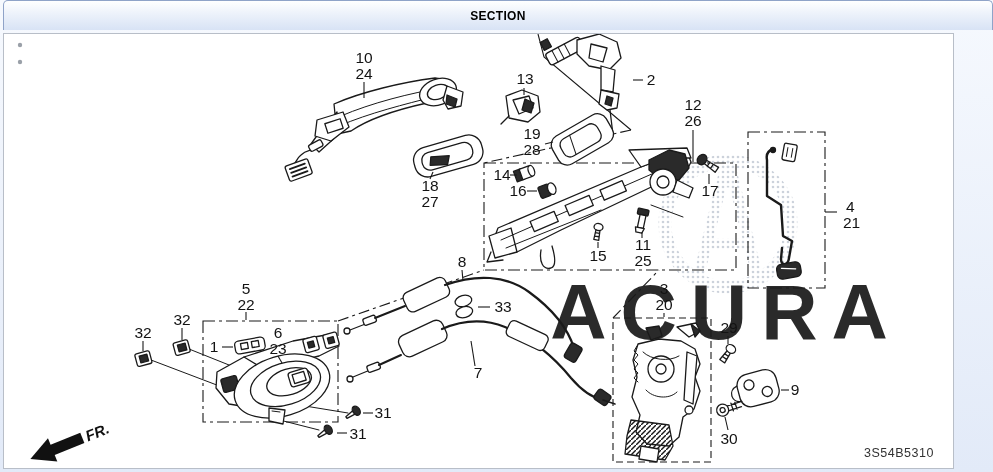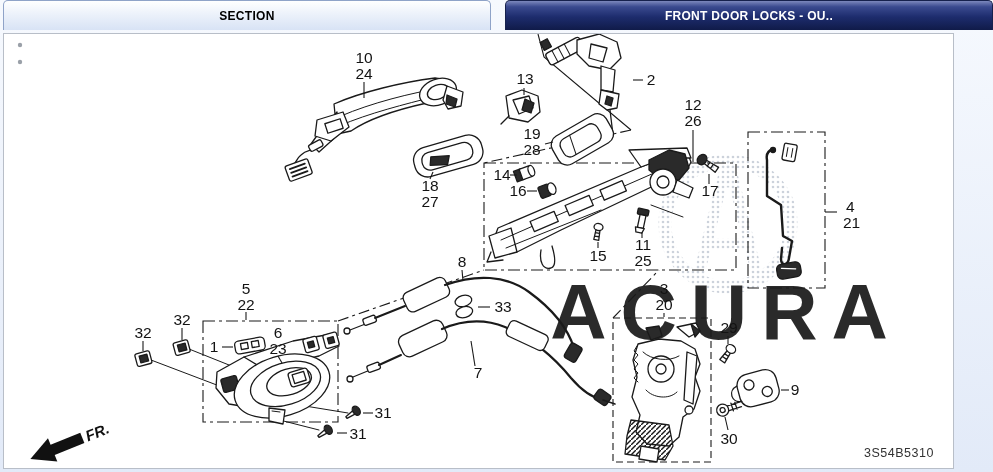--- a/index.html
+++ b/index.html
@@ -33,21 +33,20 @@
   .callout{font-size:15.5px;}
   .pn{font-size:12.5px;fill:#333;letter-spacing:.5px;}
   .wmtext{font-size:78px;font-weight:bold;letter-spacing:14px;}
   .frtext{font-size:15px;font-weight:bold;font-style:italic;fill:#111;}
 </style>
 </head>
 <body>
 
 <div class="tabbar">
   <div class="tab">SECTION</div>
-  <div class="tab active">FRONT DOOR LOCKS - OU..</div>
 </div>
 
 <div class="canvas">
 <svg width="949" height="434" viewBox="3 34 949 434">
   <defs>
     <pattern id="dots" width="5" height="5" patternUnits="userSpaceOnUse">
       <circle cx="2" cy="2" r="1.3" fill="#c7ced8"></circle>
     </pattern>
     <pattern id="hatch" width="5" height="5" patternUnits="userSpaceOnUse">
       <path d="M0,5 L5,0" stroke="#1a1a1a" stroke-width="1.4"></path>

